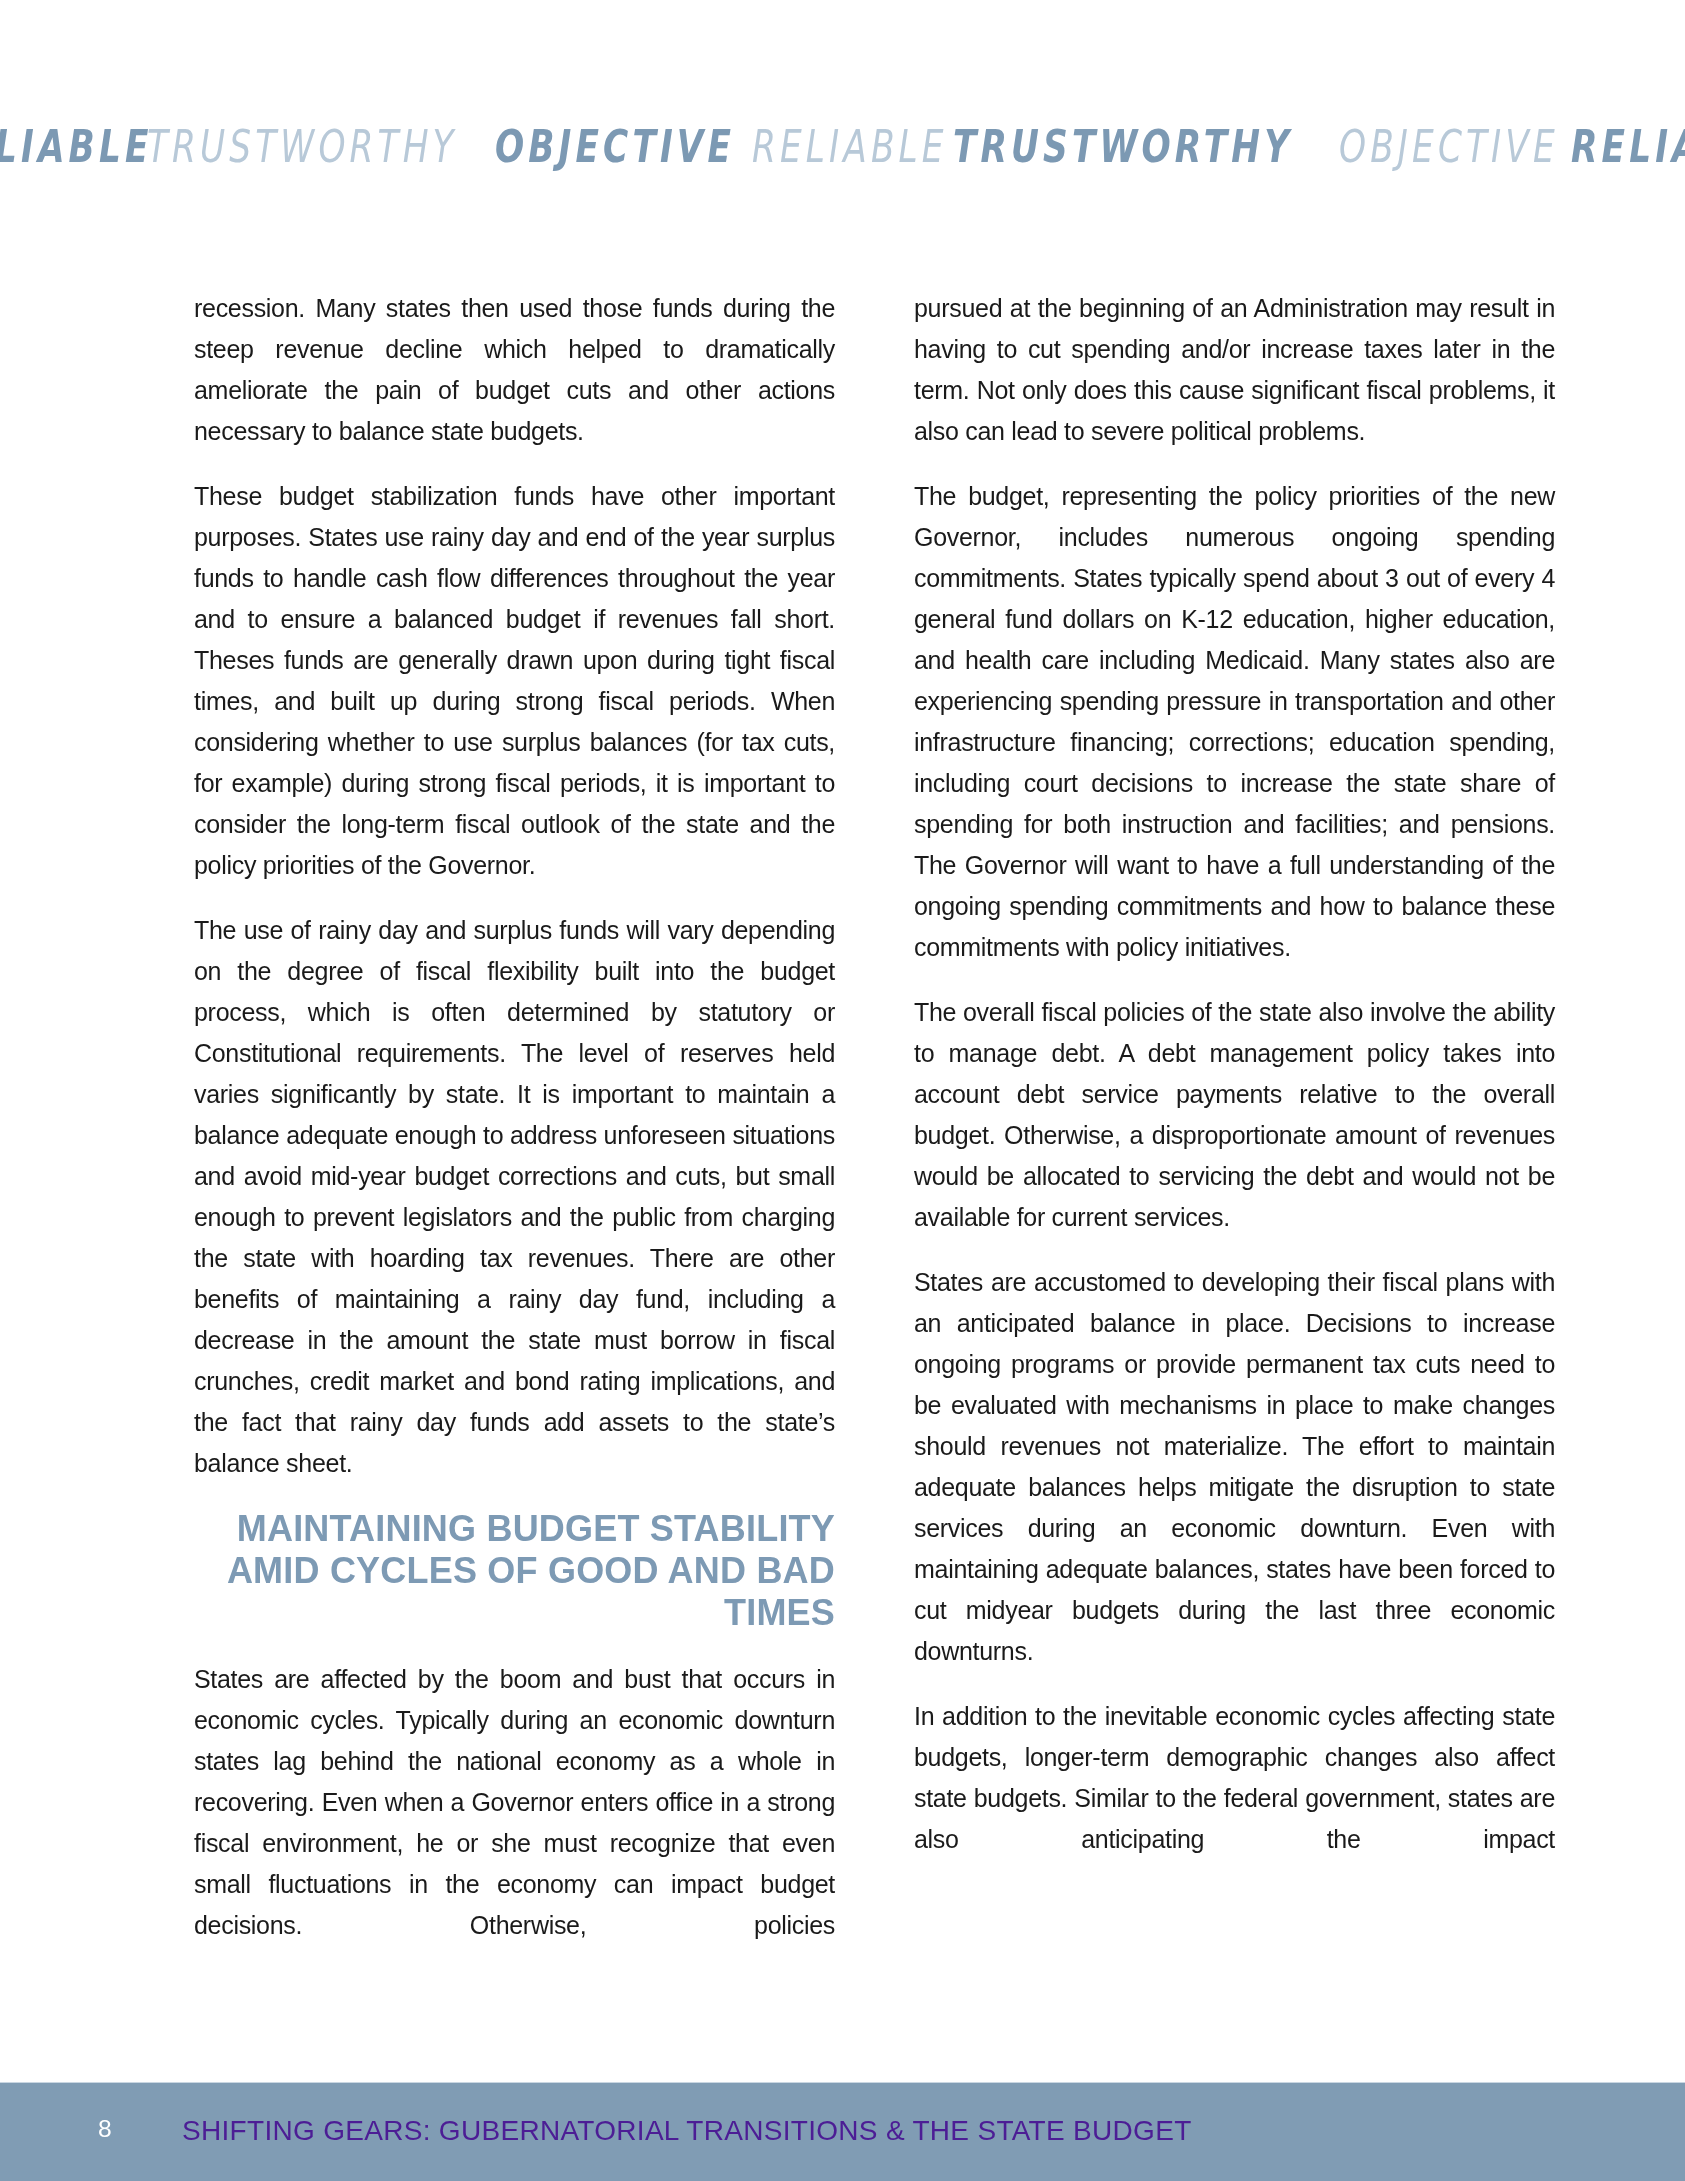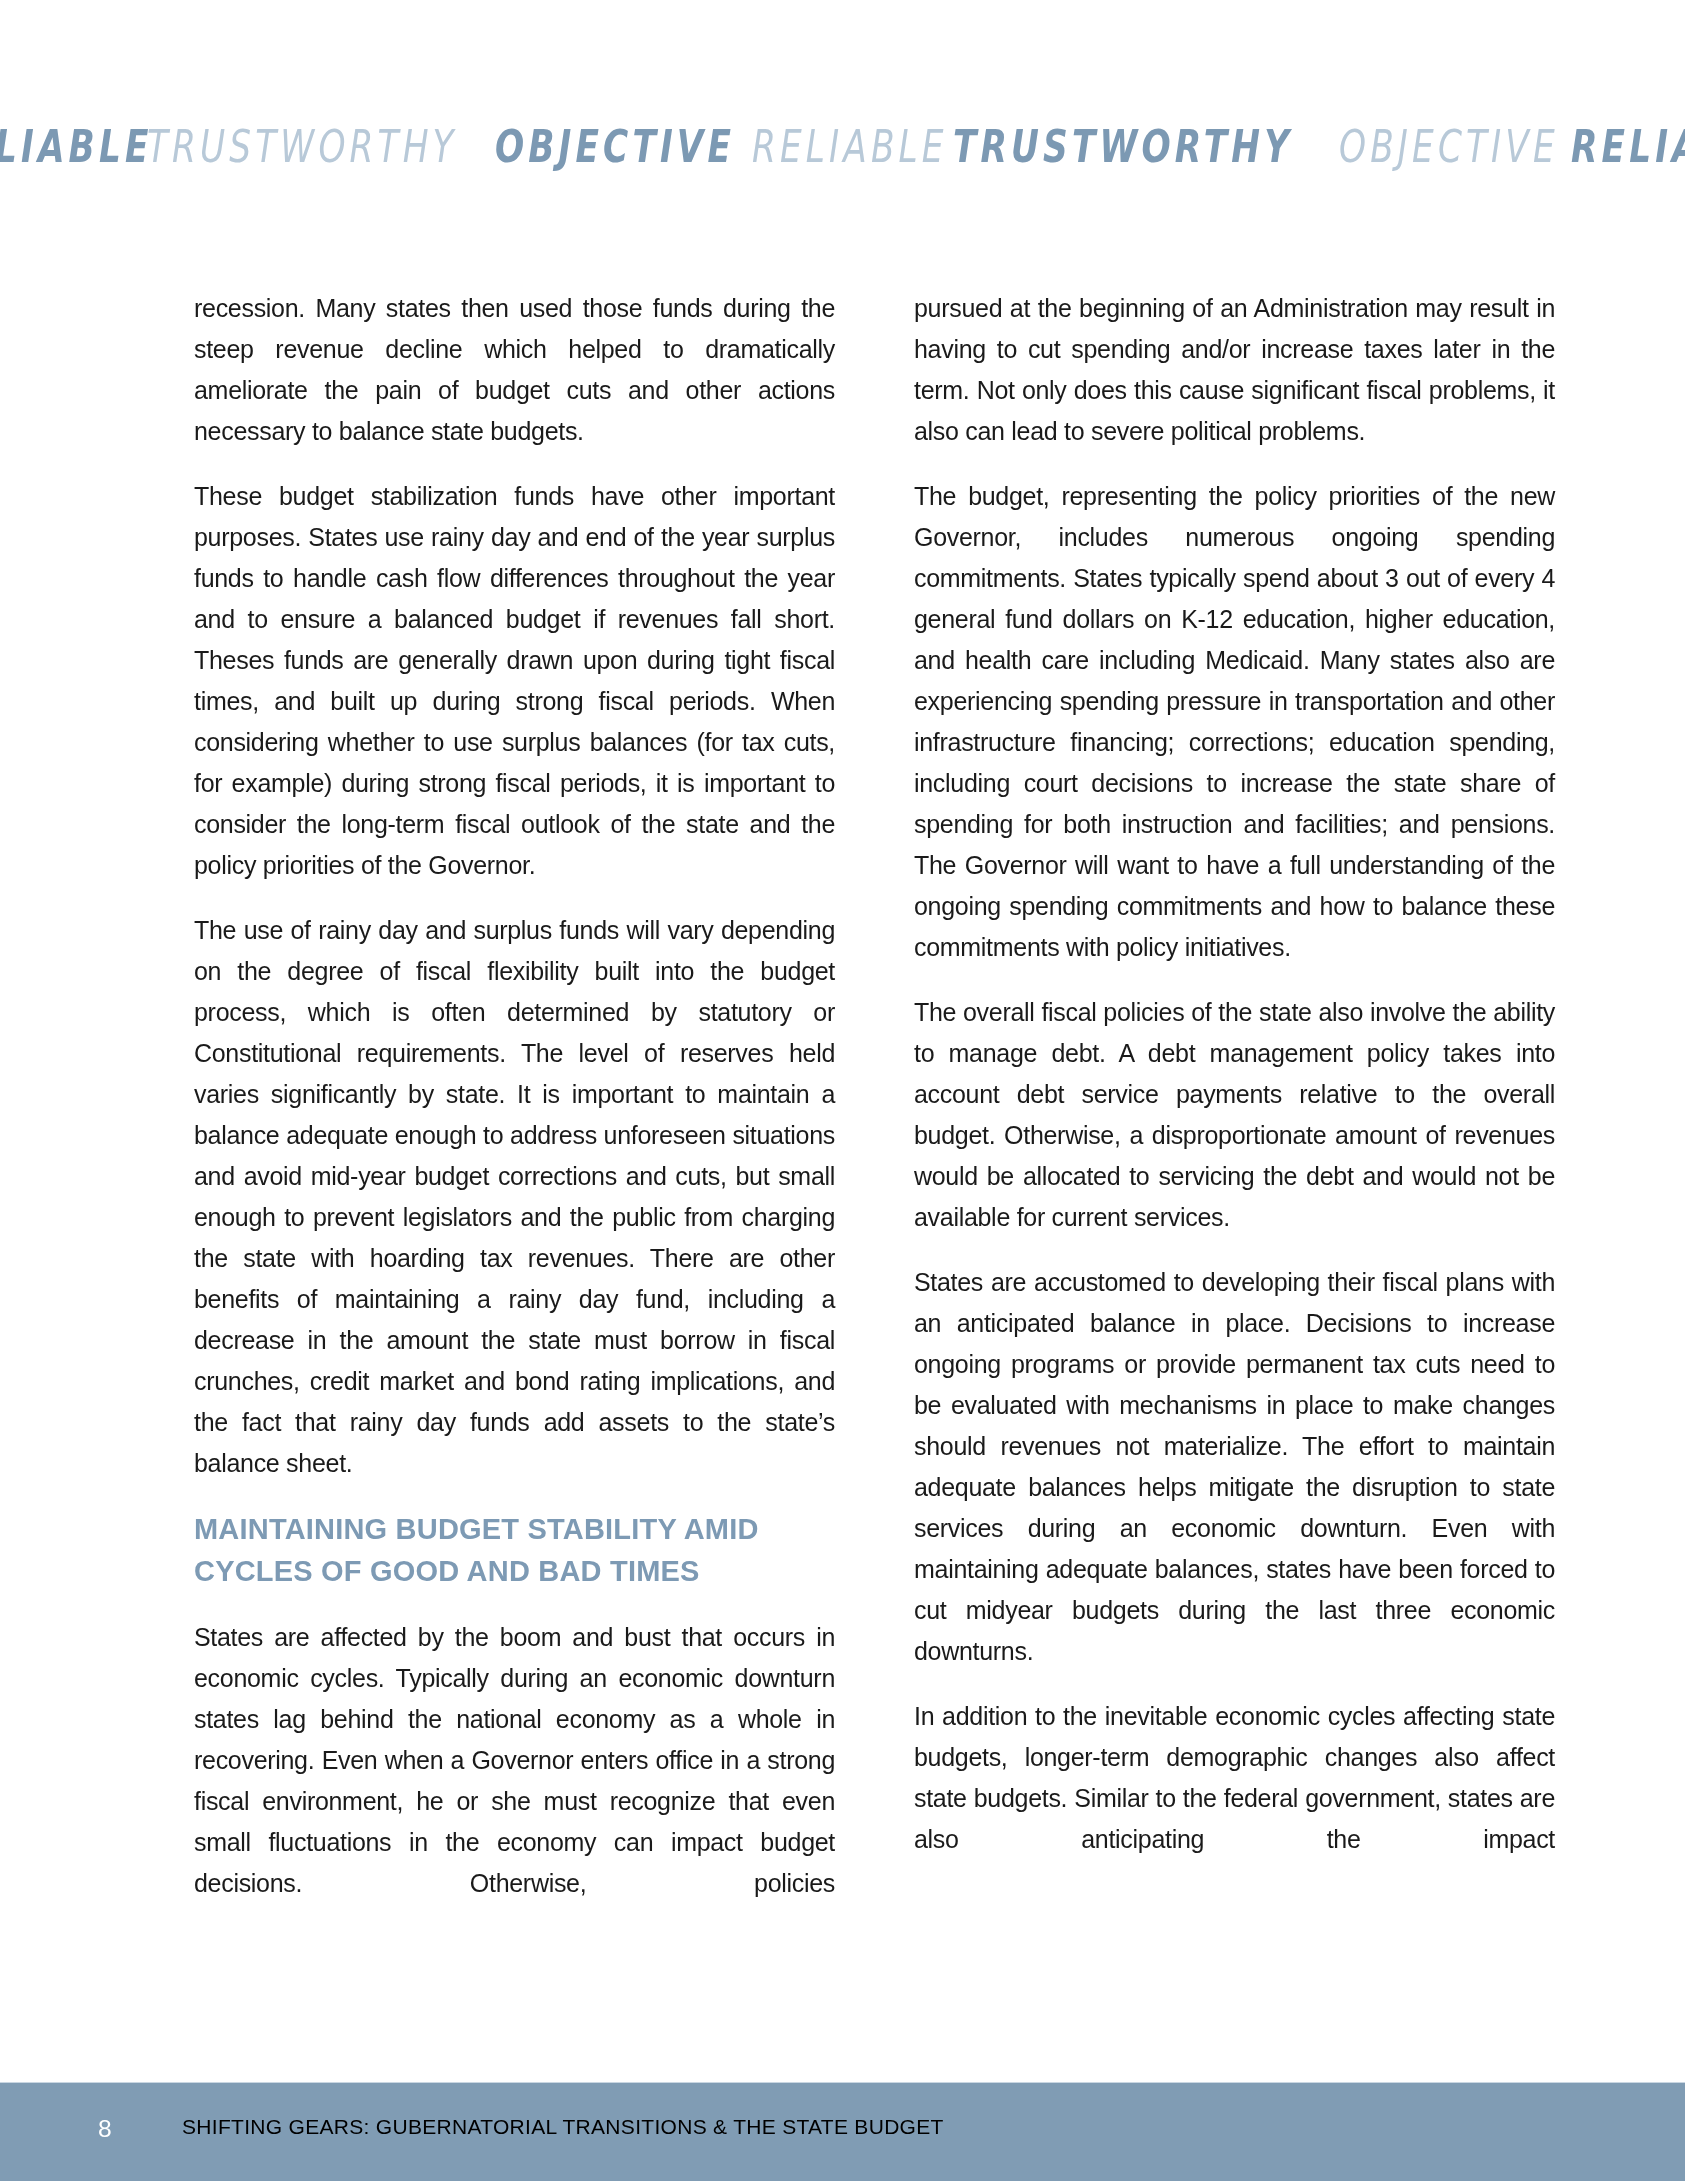--- a/index.html
+++ b/index.html
@@ -10,25 +10,25 @@
   .banner-word.dark { color: #7c99b3; font-weight: bold; }
   .banner-word.light { color: #b8c9d8; }
 
   .col { position: absolute; top: 288px; width: 641px; }
   .col-left { left: 150px; margin-left: 44px; }
   .col-right { left: 890px; margin-left: 24px; }
 
   .para { margin: 0 0 24px 0; font-size: 25px; line-height: 41px; text-align: justify; text-align-last: left; letter-spacing: -0.3px; }
   .para.cont-end { text-align-last: justify; }
 
-  .section-heading { margin: 5.3px 0 24.6px 0; font-family: "Liberation Sans", sans-serif; font-weight: bold; font-size: 29px; line-height: 42px; color: #7d9ab4; letter-spacing: 0.2px; }
+  .section-heading { margin: 5.3px 0 24.6px 0; font-family: "Liberation Sans", sans-serif; font-weight: bold; font-size: 36px; line-height: 42px; color: #7d9ab4; letter-spacing: 0.2px; text-align: right; }
 
   .footer { position: absolute; left: 0; top: 2082px; width: 1685px; height: 99px; background: #809cb4; border-top: 1.8px solid #c9d6e2; }
   .footer-page { position: absolute; left: 98px; top: 32px; color: #ffffff; font-size: 24.6px; }
-  .footer-title { position: absolute; left: 182px; top: 32px; color: #000000; font-size: 21px; letter-spacing: 0.3px; }
+  .footer-title { position: absolute; left: 182px; top: 32px; color: #4c1d95; font-size: 28px; letter-spacing: 0.3px; }
 </style>
 </head>
 <body>
 
 <div class="banner">
   <span class="banner-word dark">LIABLE</span>
   <span class="banner-word light">TRUSTWORTHY</span>
   <span class="banner-word dark">OBJECTIVE</span>
   <span class="banner-word light">RELIABLE</span>
   <span class="banner-word dark">TRUSTWORTHY</span>

